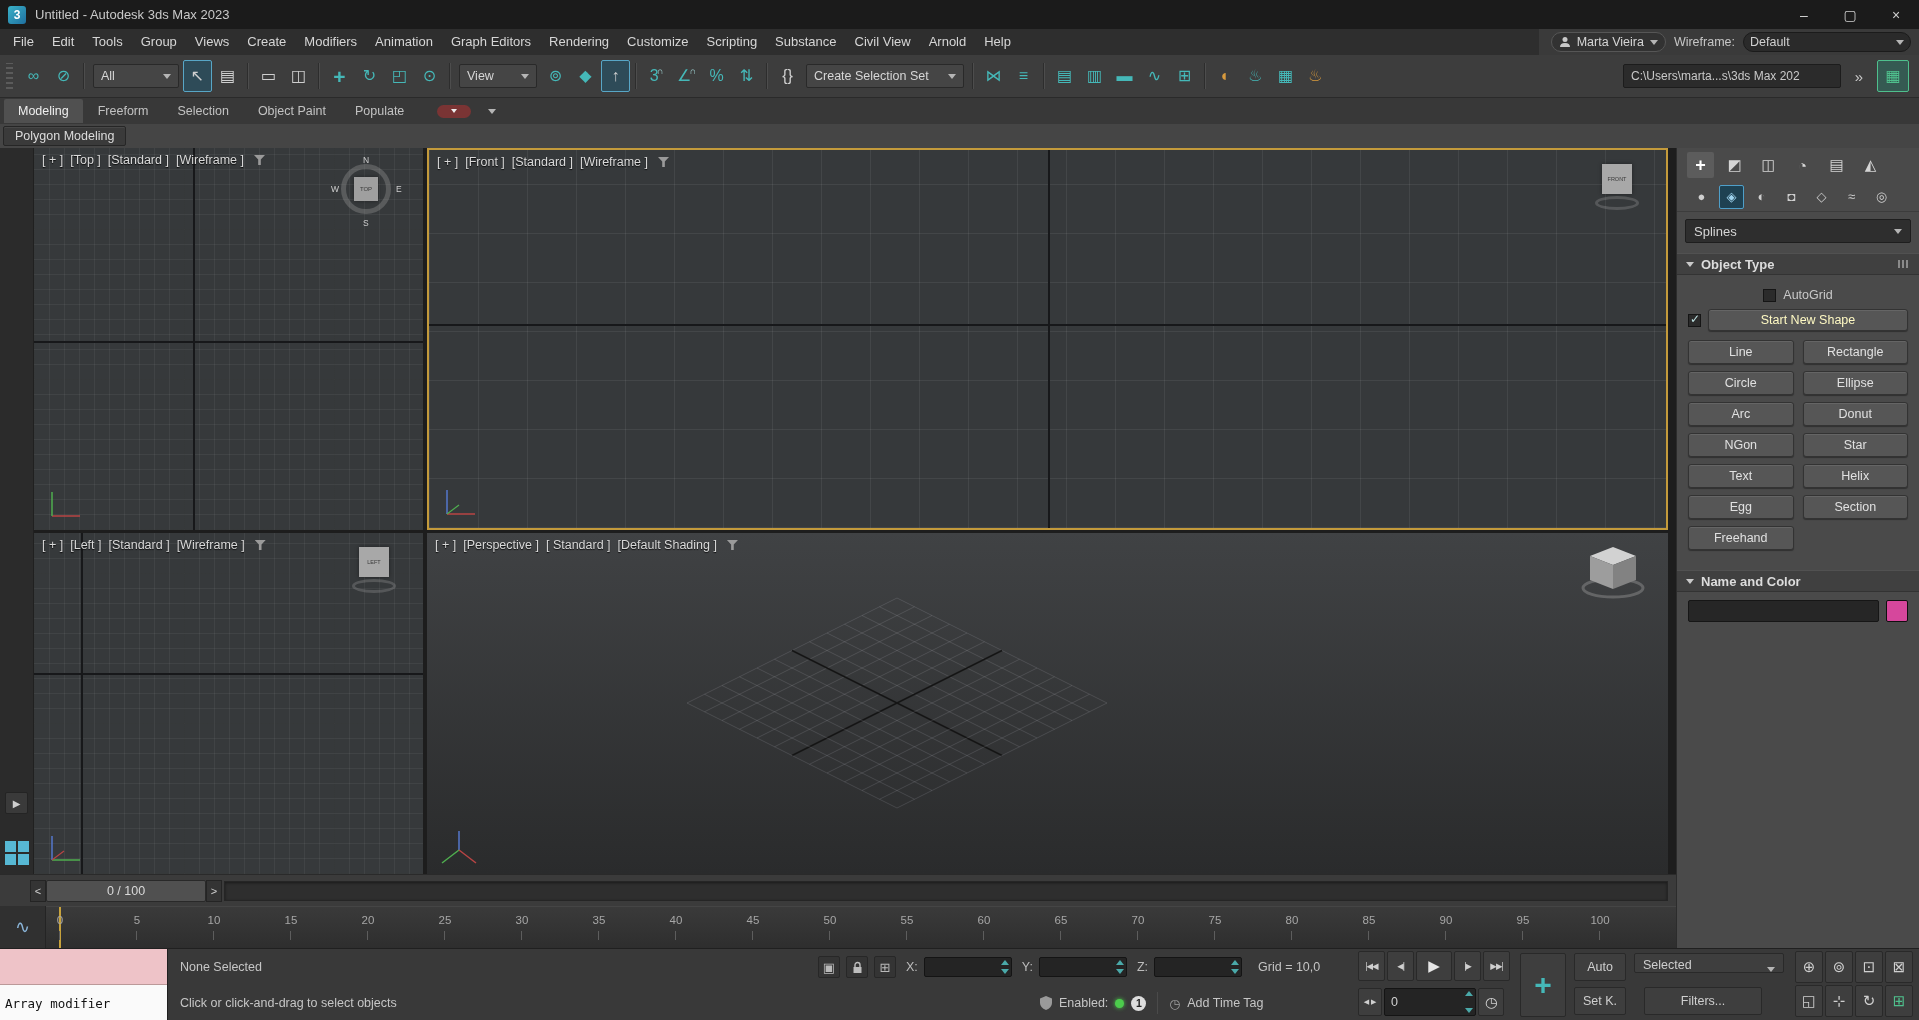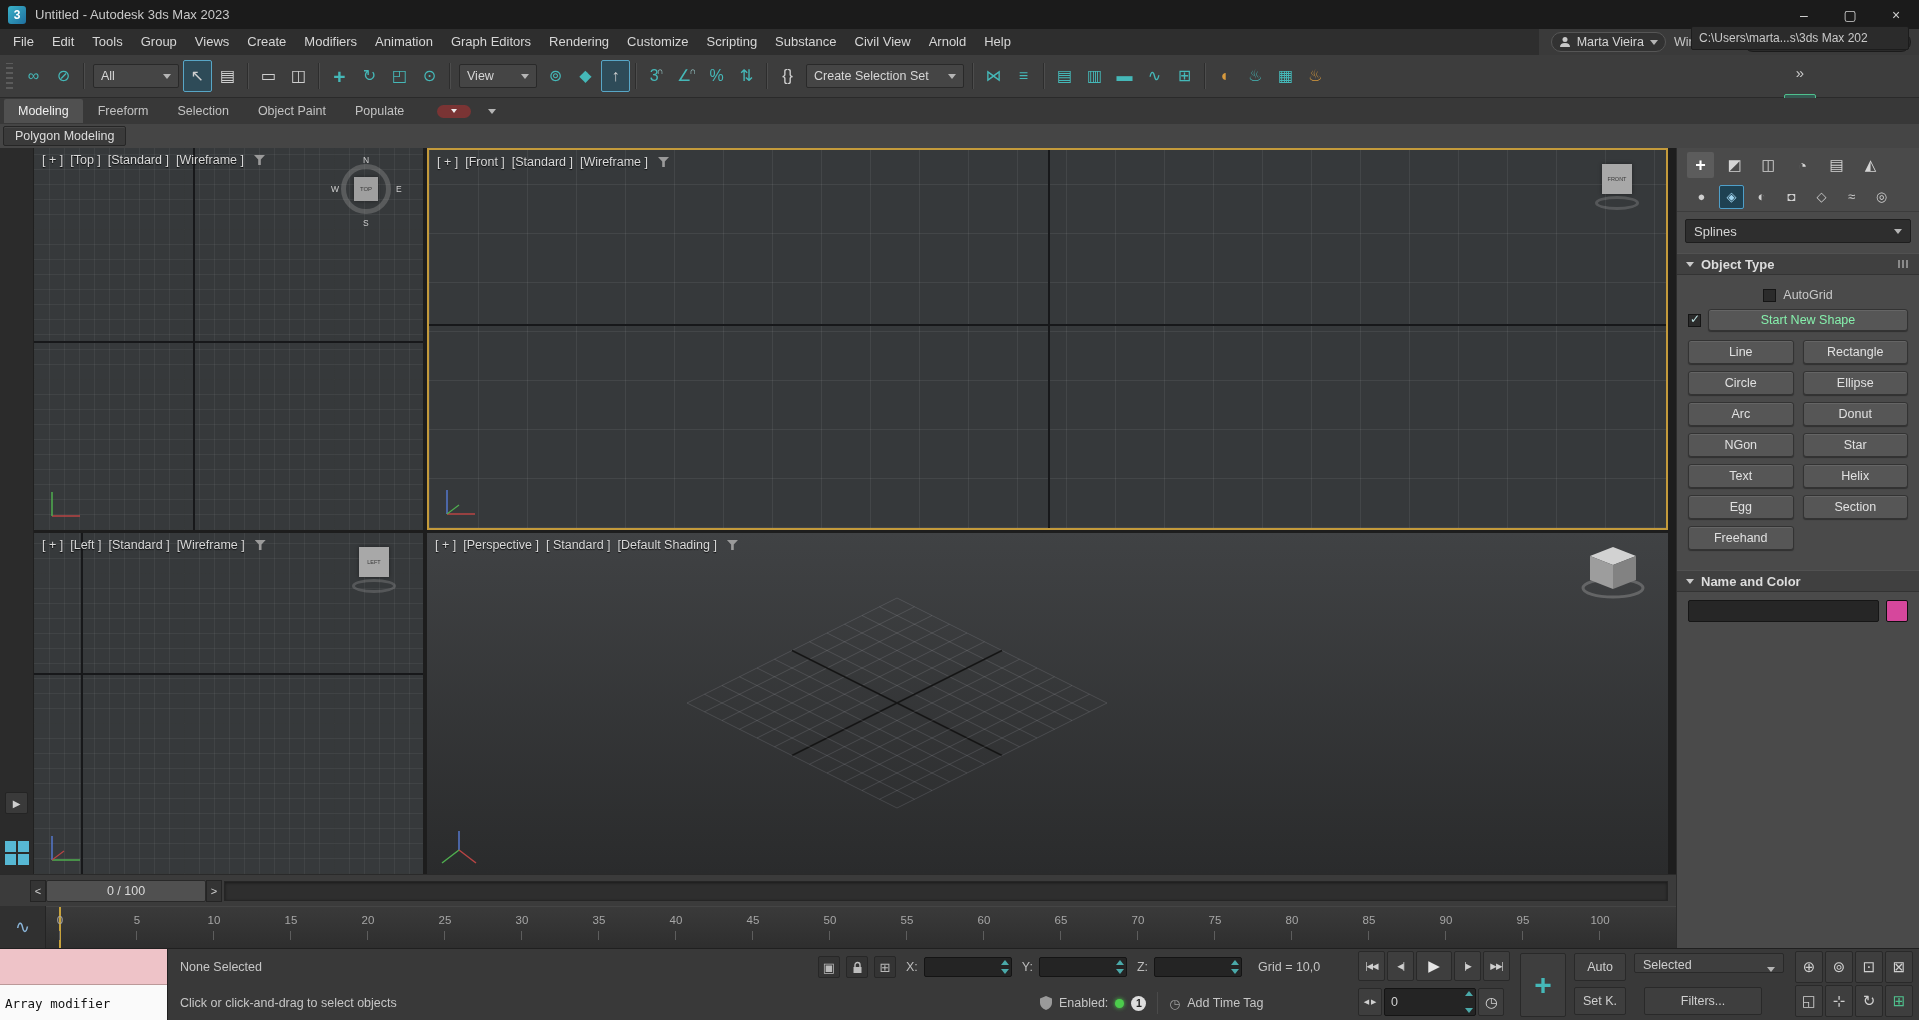--- a/index.html
+++ b/index.html
@@ -46,21 +46,21 @@
   .tb-btn .g.teal { color:#45b8b8; }
   .tb-btn .g.light { color:#cfcfcf; }
   .tb-btn .g.orange { color:#d89a3d; }
   .tb-btn .g.tealgreen { color:#4fc08d; }
   .tb-btn.big .g { font-size:21px; font-weight:bold; }
   .tb-btn.sel { background:#2e4b58; border:1px solid #58a6c6; }
   .tb-btn .sub { font-size:9px; color:#9fd0d0; margin-left:-2px; margin-top:-10px; }
   .tb-dd { height:24px; background:#454545; border:1px solid #292929; border-radius:2px;
            display:flex; align-items:center; justify-content:space-between; padding:0 7px;
            color:#d6d6d6; font-size:12.5px; margin:0 3px; }
-  .toolbar-right { margin-left:auto; display:flex; align-items:center; gap:6px; padding-right:4px;flex-direction:column; }
+  .toolbar-right { margin-left:auto; display:flex; align-items:center; gap:6px; padding-right:4px; }
   .path-field { width:218px; height:24px; background:#2b2b2b; border:1px solid #1c1c1c; border-radius:2px;
                 color:#c9c9c9; font-size:12px; display:flex; align-items:center; padding:0 7px; white-space:nowrap; overflow:hidden; }
   .tb-btn.chev { color:#c9c9c9; font-size:15px; width:24px; }
   .tb-btn.endicon { background:#355a52; border:1px solid #4fc08d; width:32px; }
 
   
   .ribbon-tabs { position:absolute; left:0; top:98px; width:1919px; height:26px; background:#383838;
                  display:flex; align-items:center; padding-left:4px; gap:9px; }
   .rtab { padding:0 14px; line-height:24px; font-size:12.5px; color:#c2c2c2; }
   .rtab.active { background:#505050; color:#efefef; border-radius:2px 2px 0 0; }
@@ -144,21 +144,21 @@
   .roll-grip { width:12px; height:8px; background:repeating-linear-gradient(90deg,#8a8a8a 0 2px,transparent 2px 4px); }
   .rollout-body { padding:8px 11px 10px 11px; }
   .cb { width:13px; height:13px; background:#2b2b2b; border:1px solid #151515; position:relative; flex:none; }
   .cb.checked::after { content:"✓"; position:absolute; left:1px; top:-3px; font-size:12px; color:#bfe3e3; }
   .ot-row-center { display:flex; align-items:center; justify-content:center; gap:7px; height:24px;
                    font-size:12.5px; color:#c9c9c9; }
   .ot-row { display:flex; align-items:center; gap:7px; height:26px; }
   .btn { background:#565656; border:1px solid #333; border-radius:3px; color:#e0e0e0; font-size:12.5px;
          display:flex; align-items:center; justify-content:center; height:24px;
          box-shadow:inset 0 1px 0 rgba(255,255,255,0.09), 0 1px 1px rgba(0,0,0,0.35); cursor:default; }
-  .btn.dim { color:#86efac; flex:1; height:22px; }
+  .btn.dim { color:#fef9c3; flex:1; height:22px; }
   .shape-grid { display:grid; grid-template-columns:1fr 1fr; gap:7px 9px; margin-top:7px; }
   .nc-row { display:flex; align-items:center; gap:7px; }
   .nc-input { flex:1; height:22px; background:#262626; border:1px solid #161616; border-radius:2px; }
   .nc-swatch { width:22px; height:22px; border:1px solid #101010; border-radius:2px; }
 
   
   .timeslider-row { position:absolute; left:0; top:874px; width:1676px; height:32px; background:#3b3b3b;
                     border-top:1px solid #2a2a2a; display:flex; align-items:center; padding:0 8px 0 30px; }
   .ts-arrow { width:16px; height:22px; background:#343434; border:1px solid #242424; color:#cfcfcf;
               font-size:11px; display:flex; align-items:center; justify-content:center; }

